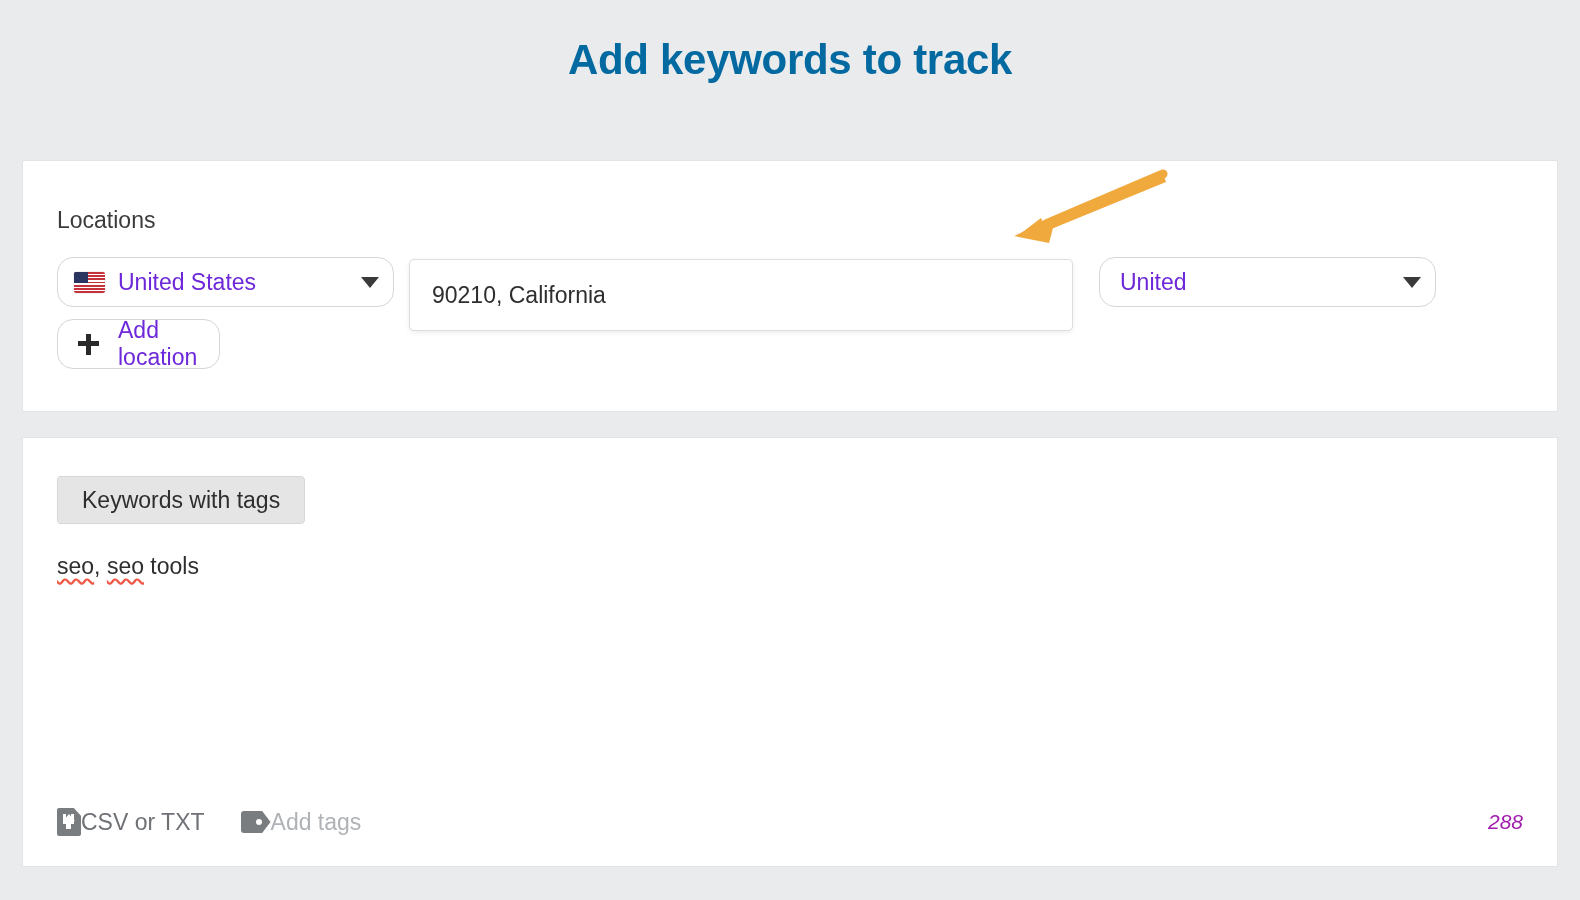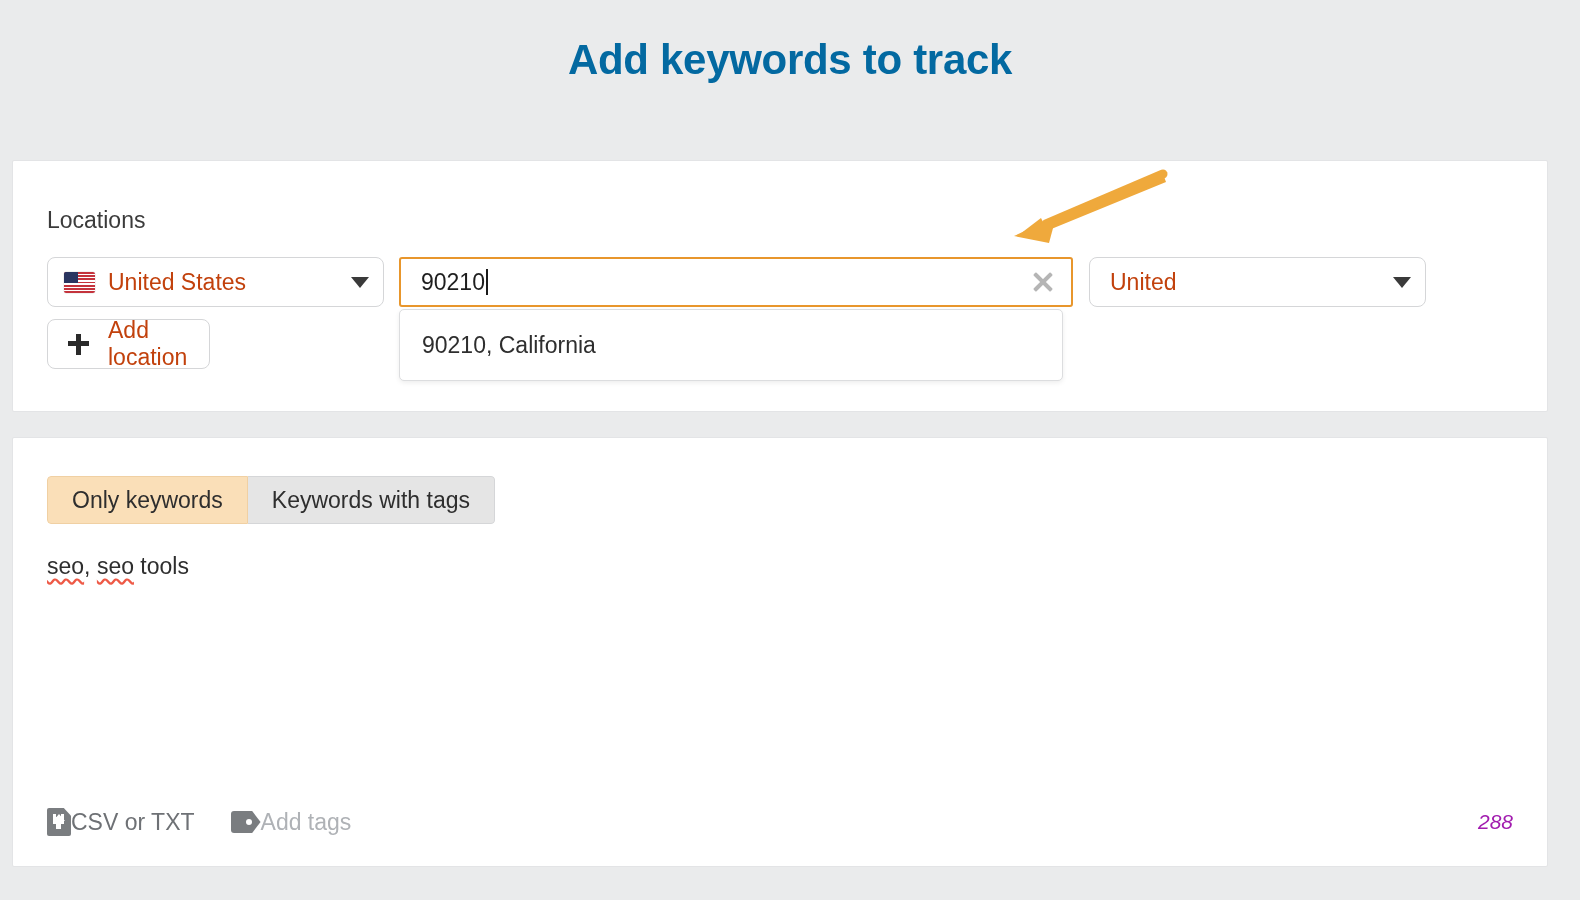--- a/index.html
+++ b/index.html
@@ -28,21 +28,21 @@
     text-align: center;
     font-size: 42px;
     font-weight: bold;
     color: #0369a1;
     letter-spacing: -0.3px;
   }
 
   
   .panel {
     position: absolute;
-    left: 12px;
+    left: 22px;
     width: 1536px;
     background: #FFFFFF;
     border: 1px solid #E3E4E6;
     border-radius: 2px;
   }
   .panel-locations { top: 160px; height: 252px; }
   .panel-keywords  { top: 437px; height: 430px; }
 
   
   .locations-label {
@@ -54,26 +54,26 @@
   }
 
   .row-controls {
     position: absolute;
     left: 34px;
     top: 96px;
   }
 
   .field {
     border: 1px solid #D5D6D8;
-    border-radius: 8px;
-    background: #FFFFFF;
-    display: flex;
-    align-items: center;
-    font-size: 23px;
-    color: #c2410c;
+    border-radius: 16px;
+    background: #FFFFFF;
+    display: flex;
+    align-items: center;
+    font-size: 23px;
+    color: #6d28d9;
     position: absolute;
   }
 
   
   .country-select {
     left: 0;
     top: 0;
     width: 337px;
     height: 50px;
     padding: 0 14px 0 16px;
@@ -360,27 +360,20 @@
       </div>
 
       <div class="field add-location">
         <span class="plus-icon"></span>
         <span>Add location</span>
       </div>
 
     </div>
 
     <div class="search-wrap">
-      <div class="search-input">
-        <span class="search-value">
-          <span>90210</span>
-          <span class="text-caret"></span>
-        </span>
-        <span class="clear-x"></span>
-      </div>
 
       <div class="suggestions">
         <div class="suggestion-item">90210, California</div>
       </div>
     </div>
 
     <div class="field lang-select">
       <span>United</span>
       <span class="caret-down"></span>
     </div>
@@ -389,21 +382,20 @@
 
   <svg class="arrow-annotation" viewBox="0 0 180 80" xmlns="http://www.w3.org/2000/svg">
     <path d="M163 6 L44 56 L41 50 L20 66 L47 71 L44 64 L166 14 Z" fill="#EFA93C"></path>
     <path d="M163 6 L46 56" stroke="#EFA93C" stroke-width="9" stroke-linecap="round"></path>
     <path d="M14 68 L56 49 L49 75 Z" fill="#EFA93C"></path>
   </svg>
 
   <section class="panel panel-keywords">
 
     <div class="tab-group">
-      <div class="tab active">Only keywords</div>
       <div class="tab">Keywords with tags</div>
     </div>
 
     <div class="keywords-area">
       <span class="spell">seo</span><span>, </span><span class="spell">seo</span><span> tools</span>
     </div>
 
     <div class="panel-footer">
 
       <div class="footer-action">

